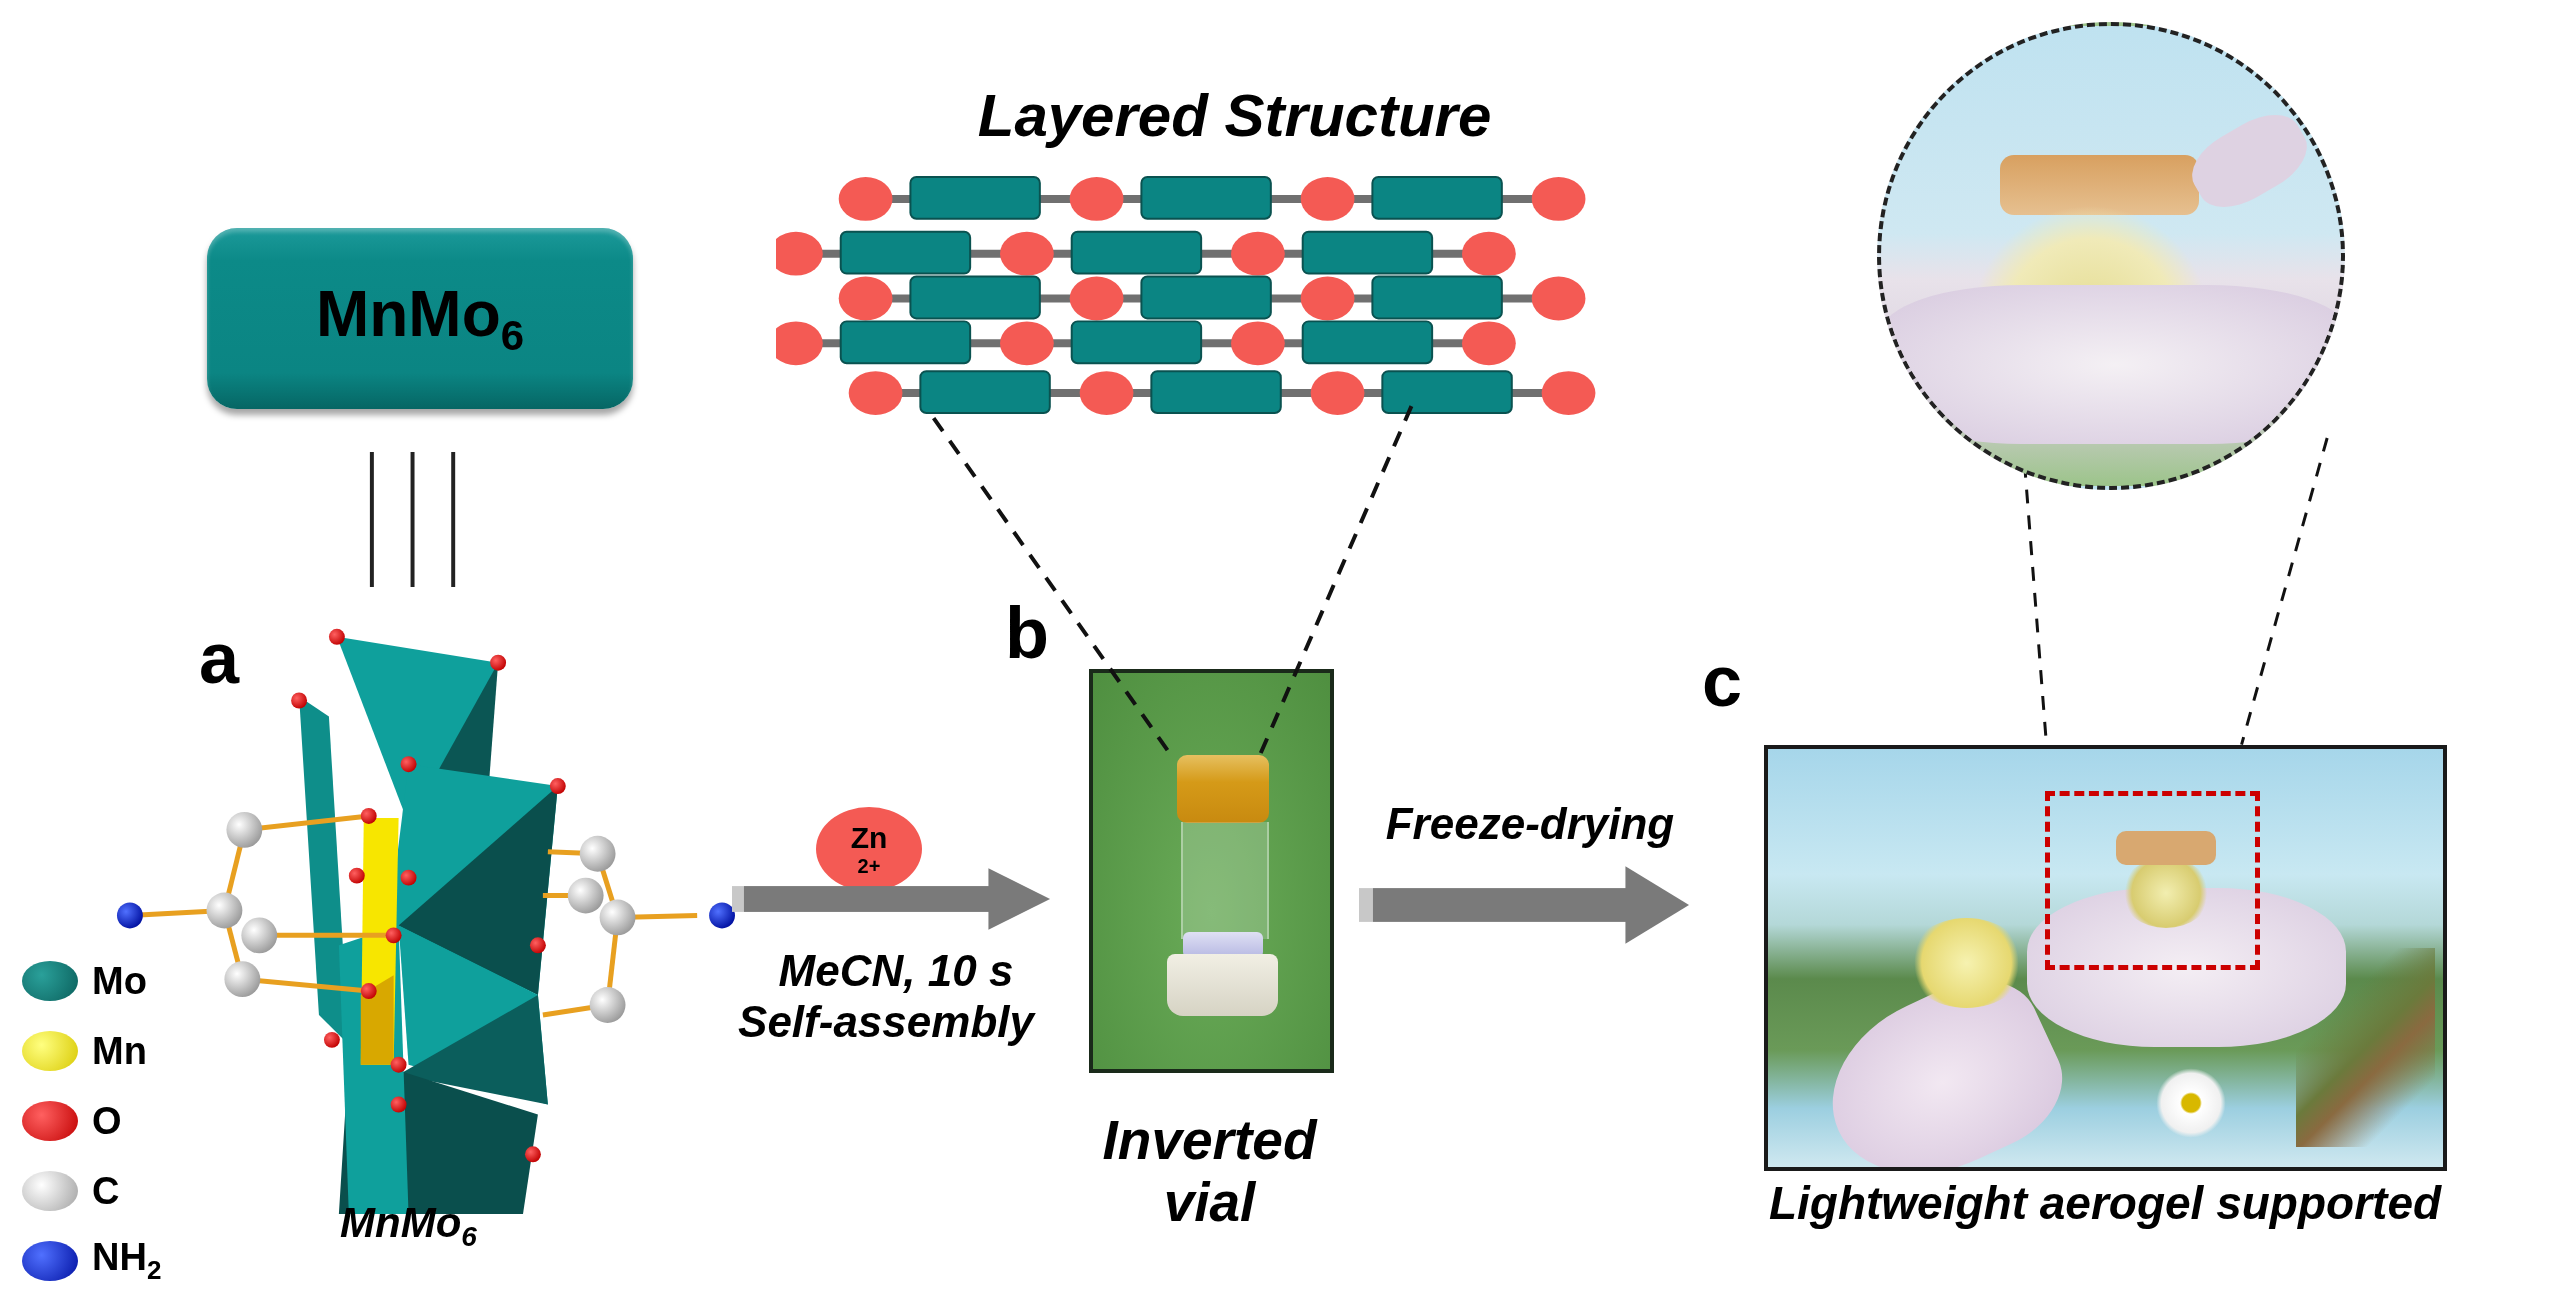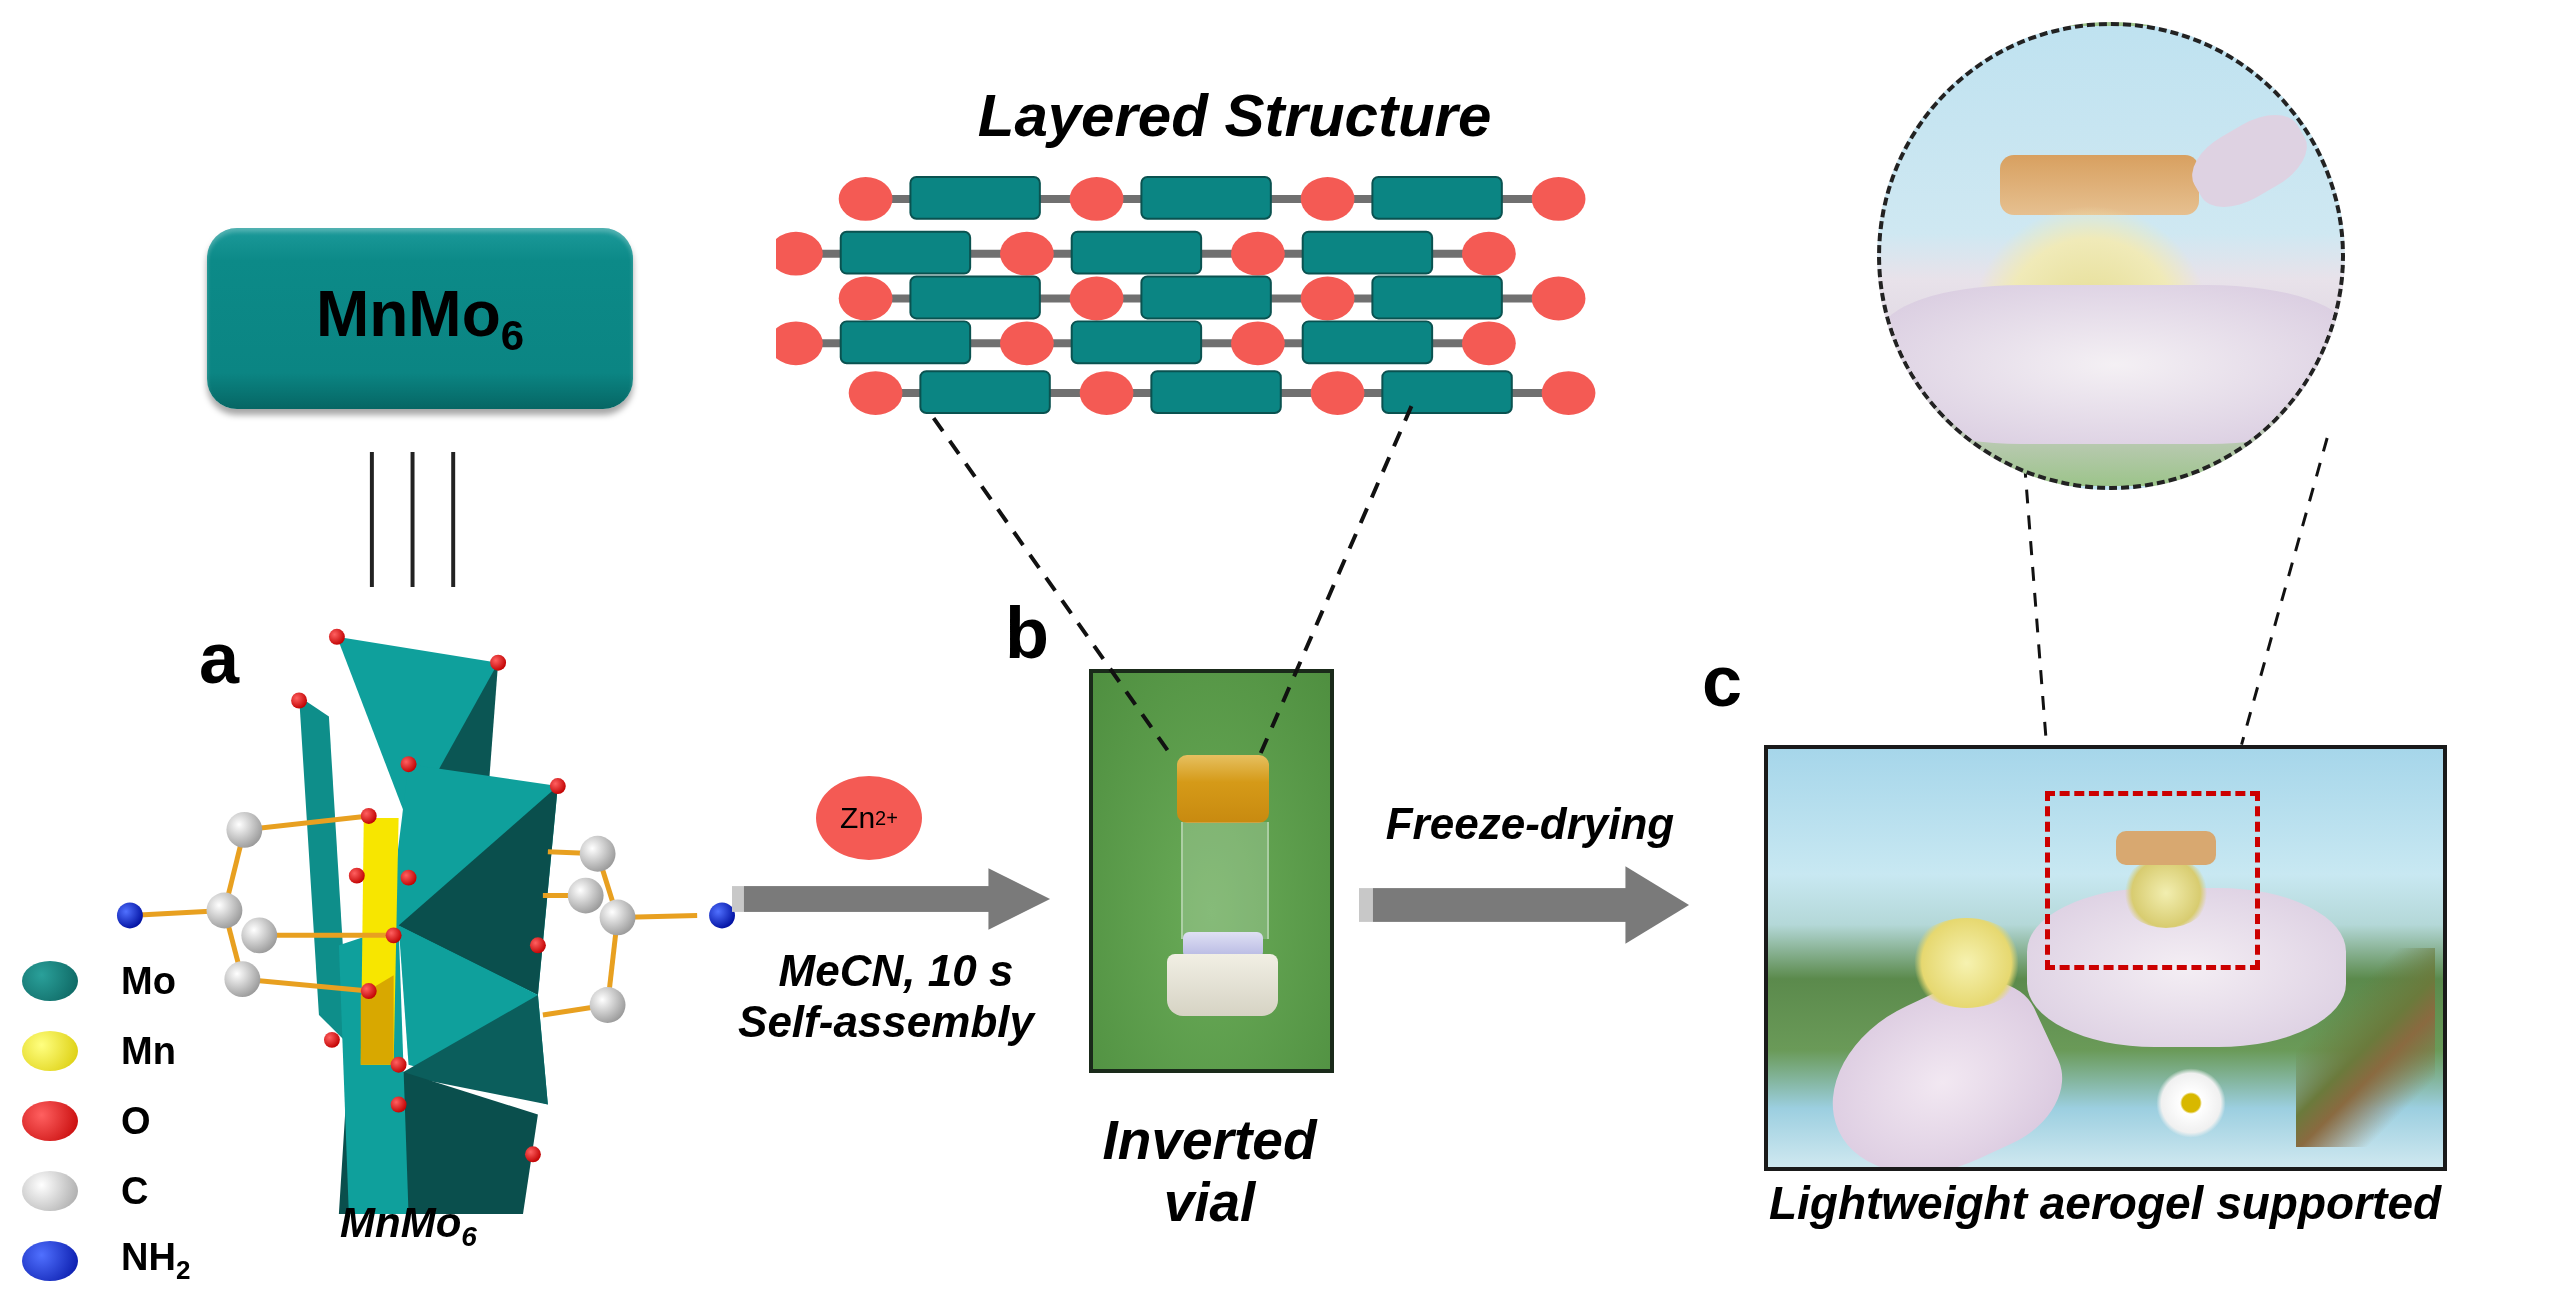--- a/index.html
+++ b/index.html
@@ -7,28 +7,28 @@
          font-family:"Liberation Sans", "DejaVu Sans", sans-serif; color:#000; }
   .abs { position:absolute; }
   .ital { font-style:italic; }
   .mn-box { left:207px; top:228px; width:426px; height:181px; border-radius:30px;
             background:linear-gradient(180deg,#1c9a9a 0%,#0c8a88 18%,#0b8583 80%,#066664 100%);
             box-shadow: 0 6px 6px rgba(0,0,0,0.35), inset 0 4px 4px rgba(255,255,255,0.25);
             display:flex; align-items:center; justify-content:center; }
   .mn-box-label { font-size:64px; font-weight:bold; color:#000; }
   .mn-box-label sub { font-size:42px; vertical-align:-14px; }
   .panel-letter { font-size:72px; font-weight:bold; line-height:1; }
-  .legend-item { display:flex; align-items:center; height:70px;gap:29px; }
+  .legend-item { display:flex; align-items:center; height:70px; }
   .legend-ball { width:56px; height:40px; border-radius:50%; margin-right:14px; }
   .legend-text { font-size:38px; font-weight:bold; }
   .legend-text sub { font-size:26px; }
   .caption { font-size:42px; font-weight:bold; font-style:italic; text-align:center; line-height:1.12; }
   .cond { font-size:44px; font-weight:bold; text-align:center; line-height:1.12;font-style:italic; }
-  .zn { left:816px; top:776px; width:106px; height:84px; border-radius:50%; background:#f45a54;
-        display:flex; align-items:center; justify-content:center; font-size:30px; font-weight:normal; }
+  .zn { left:816px; top:807px; width:106px; height:84px; border-radius:50%; background:#f45a54;
+        display:flex; align-items:center; justify-content:center; font-size:30px; font-weight:bold;flex-direction:column; }
   .zn sup { font-size:20px; }
 </style>
 </head>
 <body>
 
 <div class="abs mn-box">
   <span class="mn-box-label"><span>MnMo</span><sub>6</sub></span>
 </div>
 
 <svg class="abs" style="left:358px;top:438px" width="119" height="149" viewBox="0 0 120 150">

